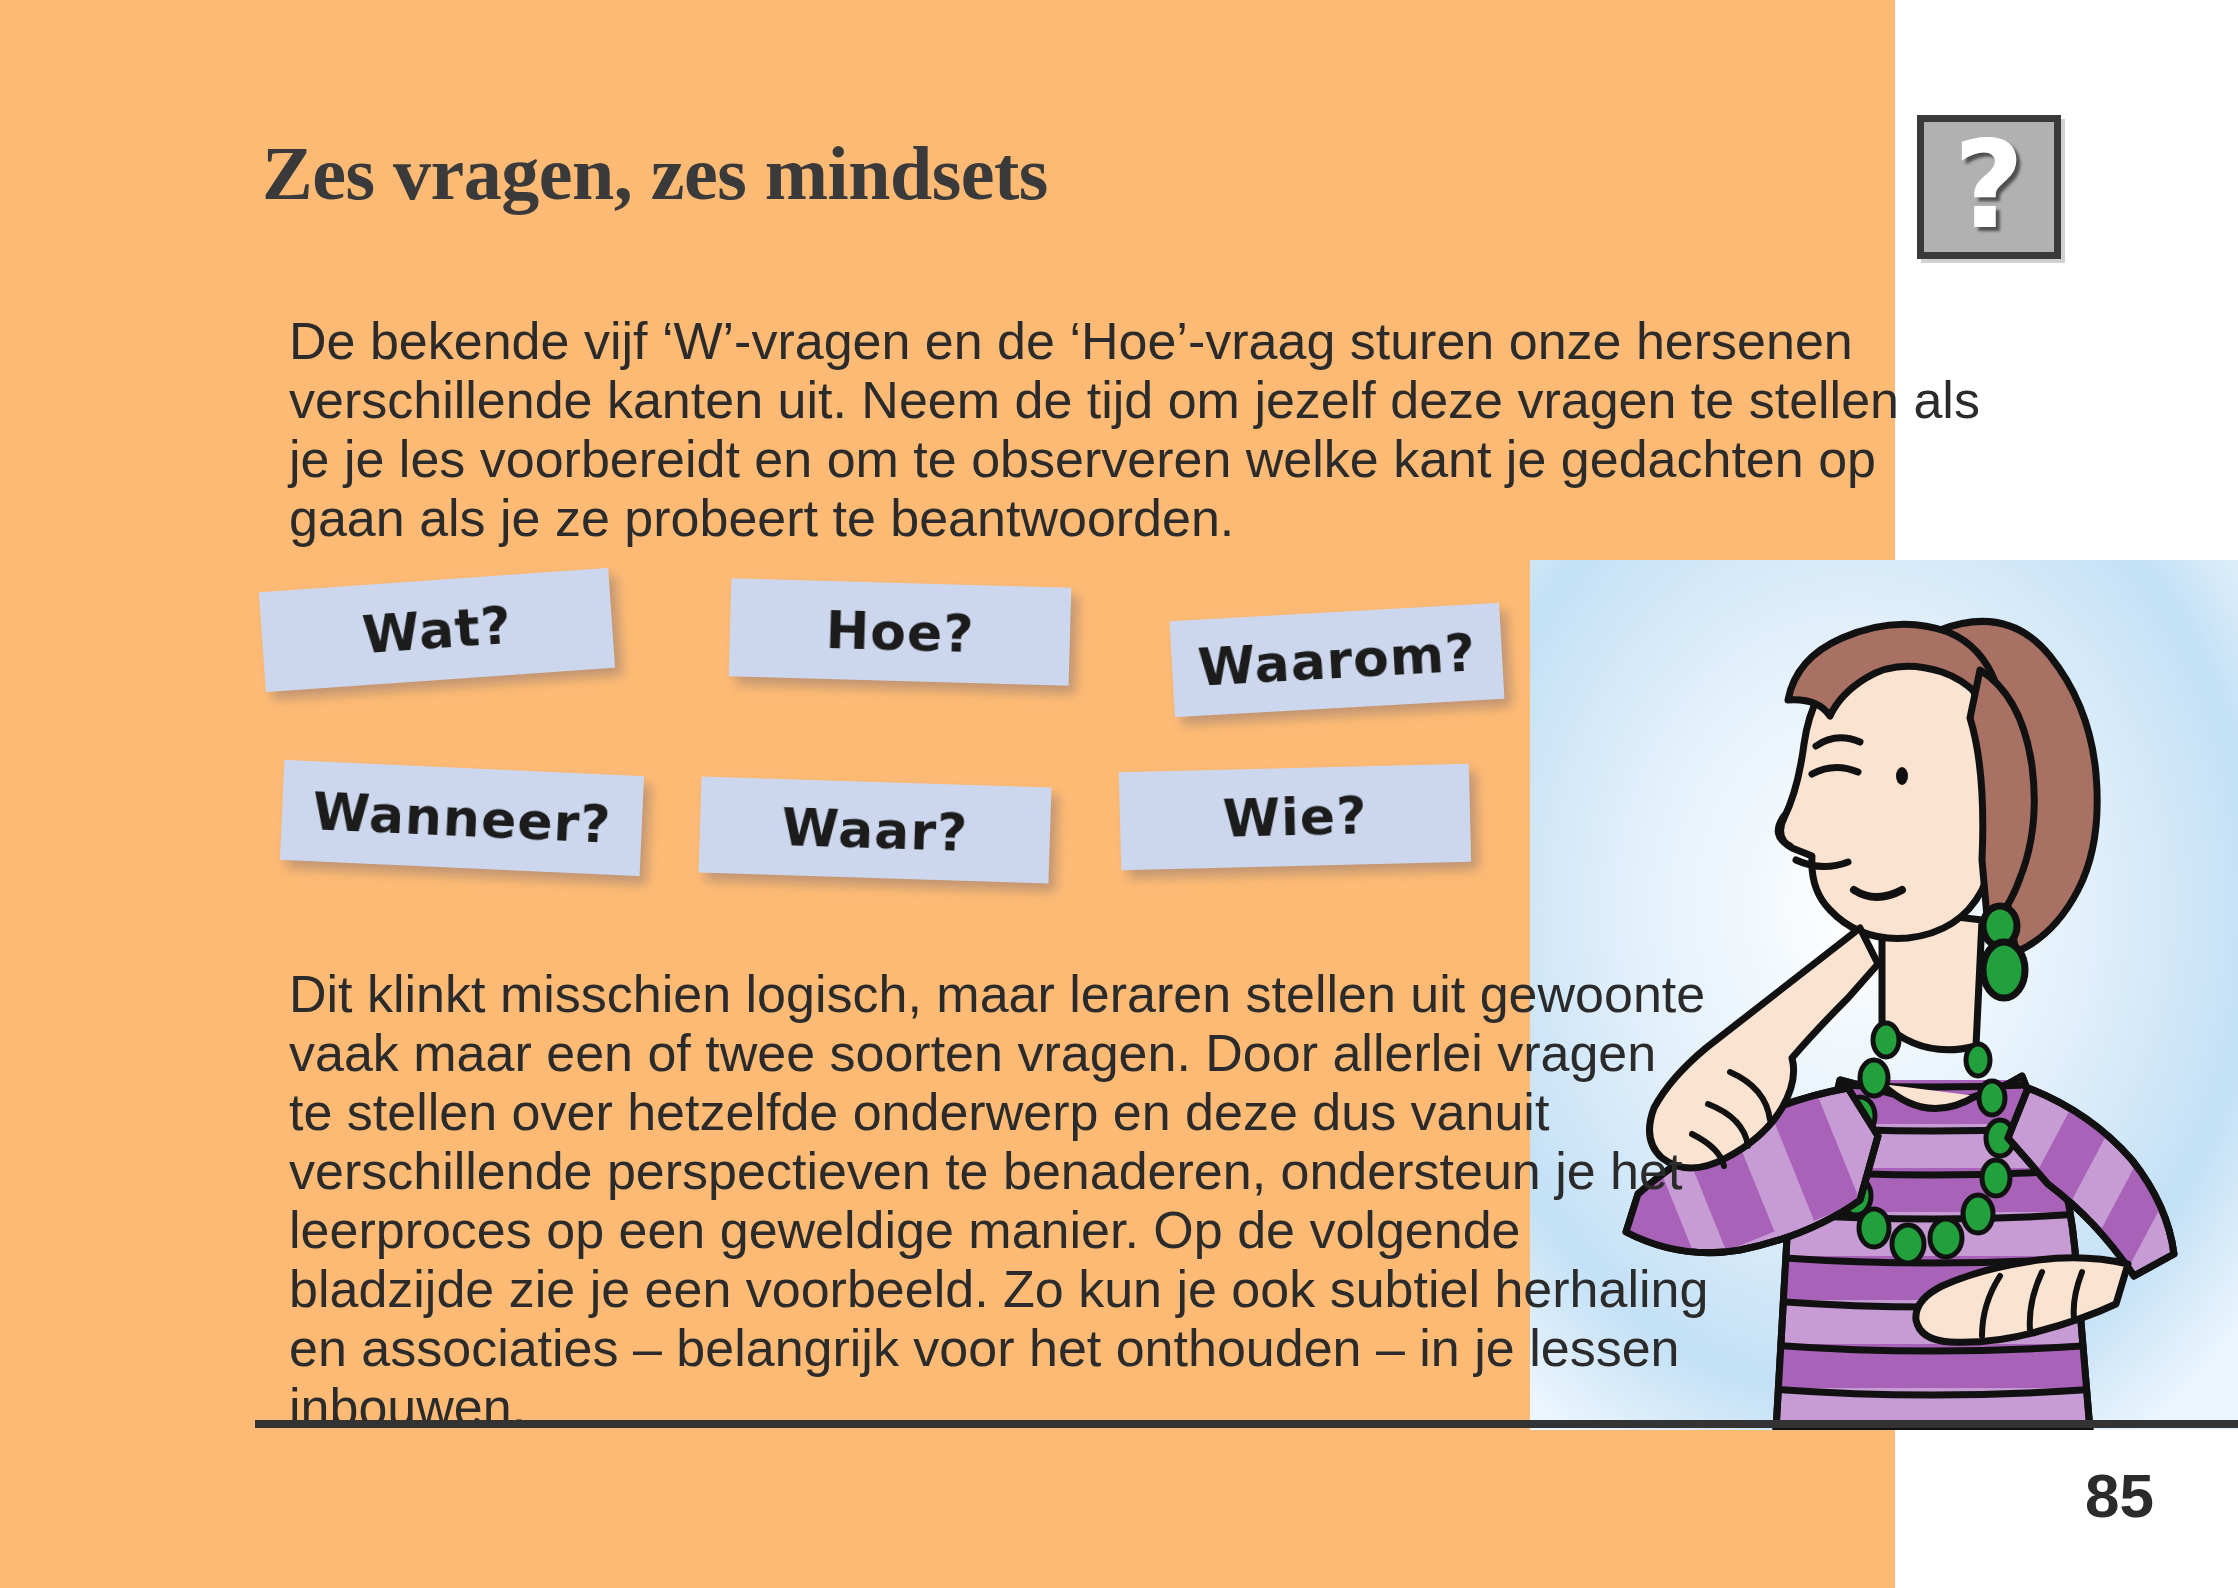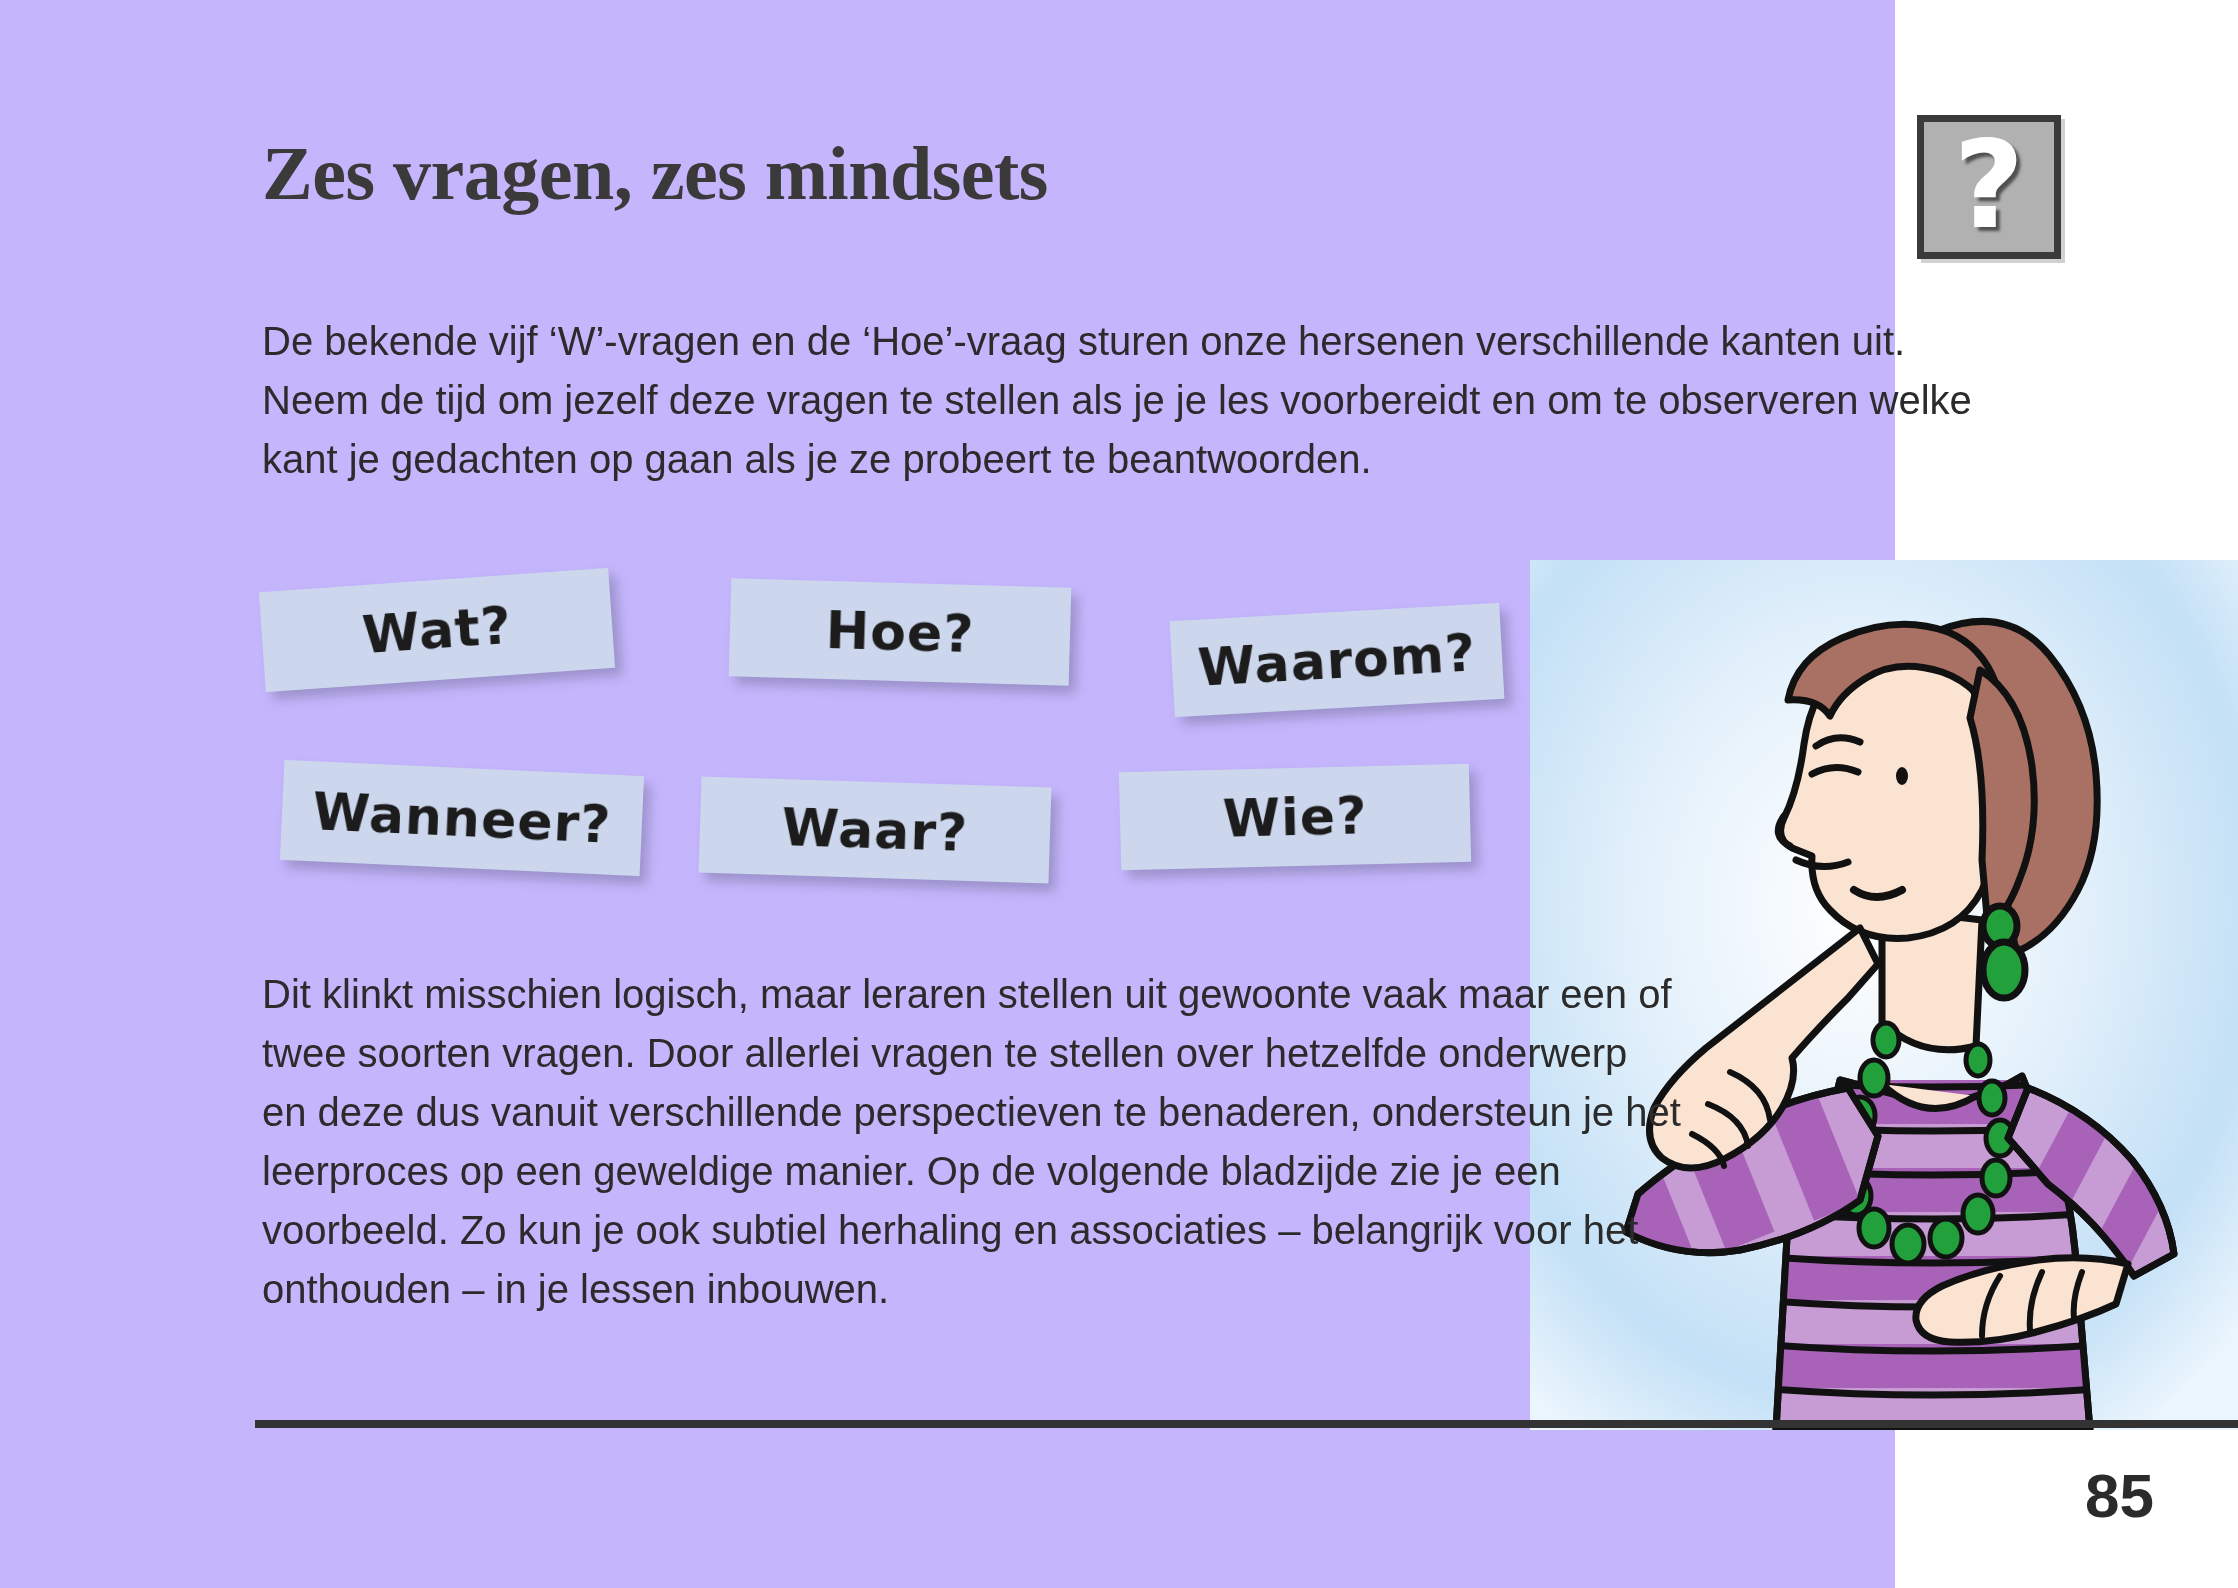--- a/index.html
+++ b/index.html
@@ -9,21 +9,21 @@
     height: 1588px;
     background: #ffffff;
     font-family: "Liberation Sans", sans-serif;
     overflow: hidden;
   }
 
   #page {
     position: relative;
     width: 1895px;
     height: 1588px;
-    background: #c4b5fd;
+    background: #fdba74;
   }
 
   
   #illustration-wrap {
     position: absolute;
     left: 1530px;
     top: 560px;
     width: 710px;
     height: 870px;
     overflow: hidden;
@@ -64,23 +64,24 @@
     font-size: 122px;
     line-height: 1;
     color: #ffffff;
     text-shadow: 4px 4px 3px rgba(0,0,0,0.55);
   }
 
   
   .body-text {
     position: absolute;
     font-family: "Liberation Sans", sans-serif;
-    font-size: 40px;
+    font-size: 52px;
     line-height: 59px;
     color: #2b2b2b;
+    margin-left: 27px;
   }
 
   #intro-paragraph {
     left: 262px;
     top: 312px;
     width: 1715px;
   }
 
   #main-paragraph {
     left: 262px;

